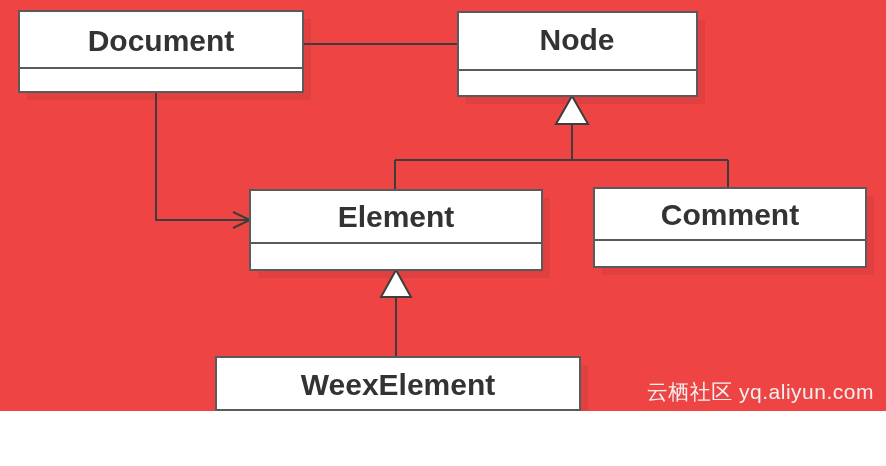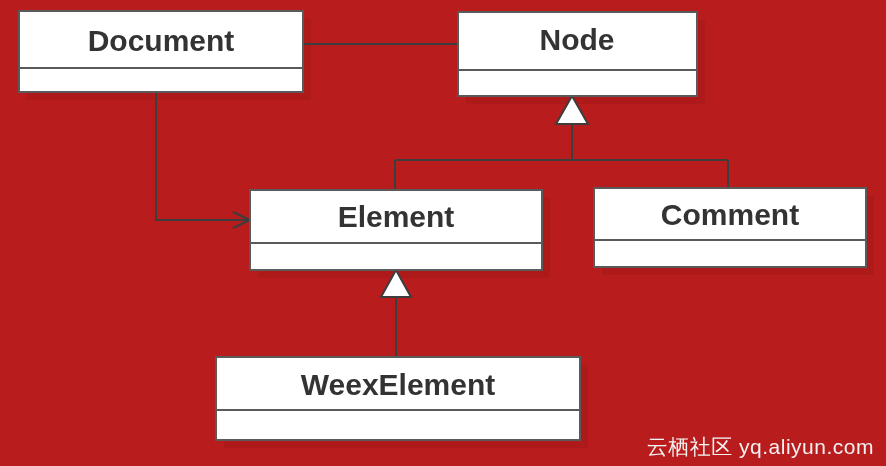--- a/index.html
+++ b/index.html
@@ -3,22 +3,22 @@
 <meta charset="utf-8">
 <style>
   html, body {
     margin: 0;
     padding: 0;
     background: #ffffff;
   }
   #canvas {
     position: relative;
     width: 886px;
-    height: 466px;
-    background: #b91c1c;
+    height: 411px;
+    background: #ef4444;
     overflow: hidden;
     font-family: "Liberation Sans", sans-serif;
   }
   #diagram-svg {
     position: absolute;
     left: 0;
     top: 0;
     width: 886px;
     height: 466px;
   }

